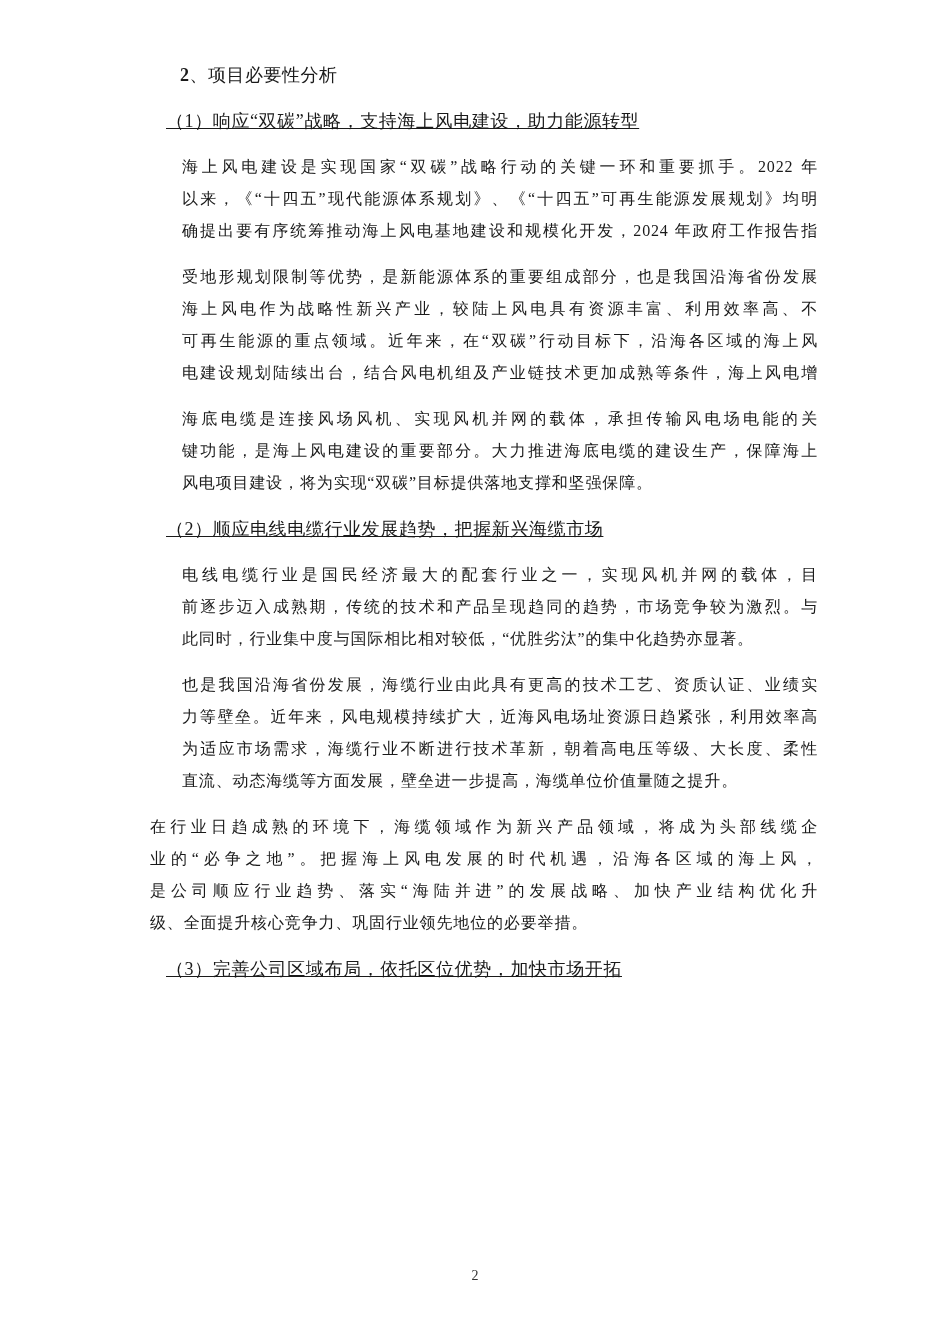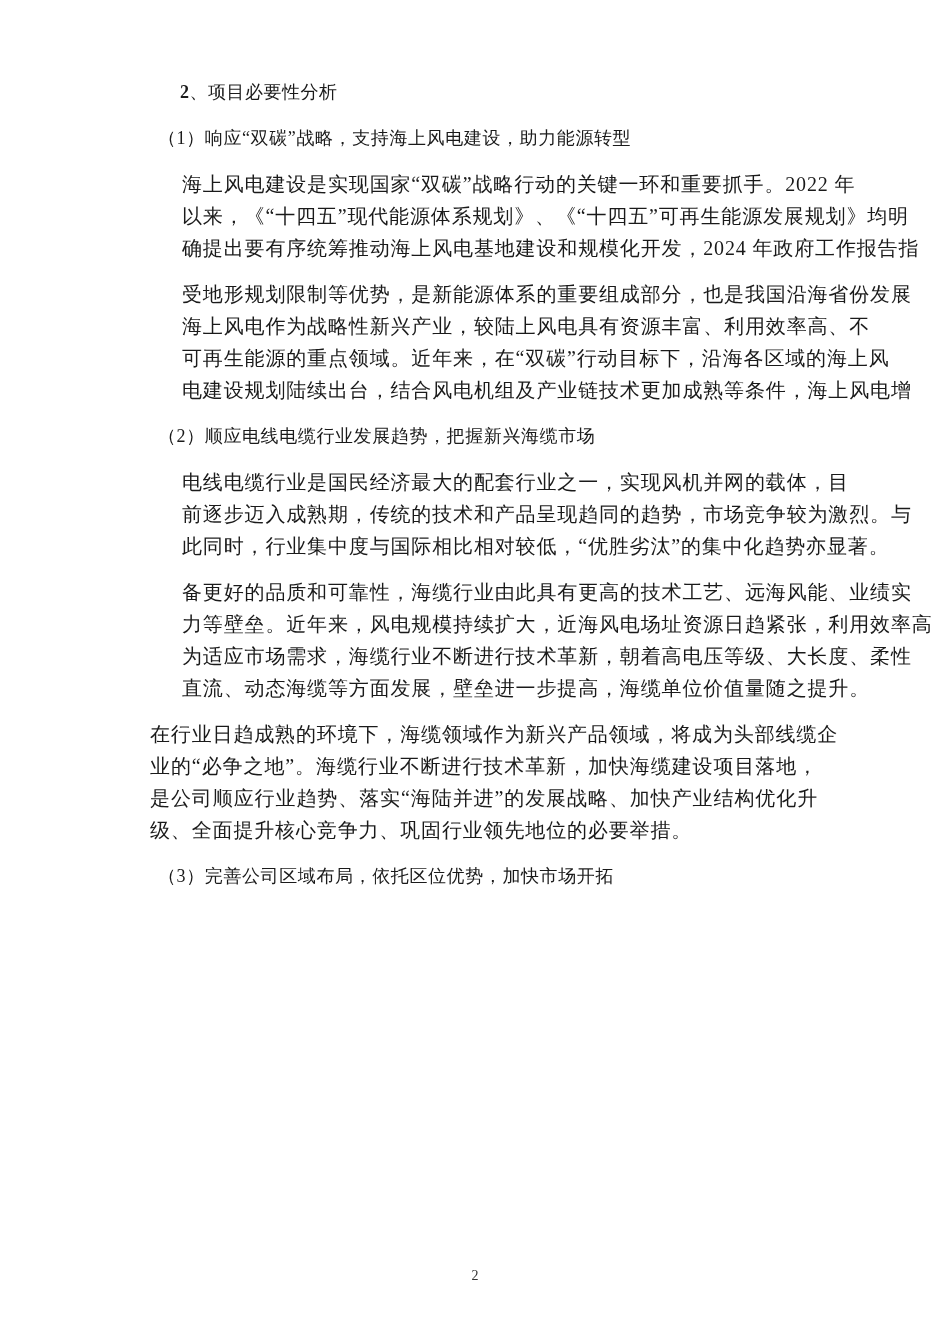--- a/index.html
+++ b/index.html
@@ -11,40 +11,41 @@
       width: 950px;
       height: 1344px;
       position: relative;
       overflow: hidden;
       font-family: "Liberation Serif", "DejaVu Serif", serif;
       color: #1a1a1a;
     }
     .page {
       position: absolute;
       left: 150px;
-      top: 76px;
+      top: 59px;
       width: 668px;
     }
     .heading {
       font-size: 18px;
       line-height: 32px;
       margin: 0 0 14px 30px;
       letter-spacing: 0.5px;
     }
     .heading .num {
       font-weight: bold;
     }
     .subheading {
       font-size: 18px;
       line-height: 32px;
-      margin: 0 0 14px 8px;
+      margin: 0 0 14px 16px;
       letter-spacing: 0.6px;
+      text-decoration: underline;
     }
     .para {
-      font-size: 20px;
+      font-size: 16px;
       line-height: 32px;
       margin: 0 0 14px 0;
       text-indent: 32px;
       text-align: justify;
       text-align-last: left;
       letter-spacing: 0.85px;
     }
     .para.noindent {
       text-indent: 0;
     }
@@ -83,39 +84,44 @@
     <span class="line justify">确提出要有序统筹推动海上风电基地建设和规模化开发，2024 年政府工作报告指</span>
   </div>
 
   <div class="para">
     <span class="line justify">受地形规划限制等优势，是新能源体系的重要组成部分，也是我国沿海省份发展</span>
     <span class="line justify">海上风电作为战略性新兴产业，较陆上风电具有资源丰富、利用效率高、不</span>
     <span class="line justify">可再生能源的重点领域。近年来，在“双碳”行动目标下，沿海各区域的海上风</span>
     <span class="line justify">电建设规划陆续出台，结合风电机组及产业链技术更加成熟等条件，海上风电增</span>
   </div>
 
+  <div class="para">
+    <span class="line justify">海底电缆是连接风场风机、实现风机并网的载体，承担传输风电场电能的关</span>
+    <span class="line justify">键功能，是海上风电建设的重要部分。大力推进海底电缆的建设生产，保障海上</span>
+    <span class="line">风电项目建设，将为实现“双碳”目标提供落地支撑和坚强保障。</span>
+  </div>
 
   <div class="subheading">（2）顺应电线电缆行业发展趋势，把握新兴海缆市场</div>
 
   <div class="para">
     <span class="line justify">电线电缆行业是国民经济最大的配套行业之一，实现风机并网的载体，目</span>
     <span class="line justify">前逐步迈入成熟期，传统的技术和产品呈现趋同的趋势，市场竞争较为激烈。与</span>
     <span class="line">此同时，行业集中度与国际相比相对较低，“优胜劣汰”的集中化趋势亦显著。</span>
   </div>
 
   <div class="para">
-    <span class="line justify">备更好的品质和可靠性，海缆行业由此具有更高的技术工艺、远海风能、业绩实</span>
+    <span class="line justify">也是我国沿海省份发展，海缆行业由此具有更高的技术工艺、资质认证、业绩实</span>
     <span class="line justify">力等壁垒。近年来，风电规模持续扩大，近海风电场址资源日趋紧张，利用效率高</span>
     <span class="line justify">为适应市场需求，海缆行业不断进行技术革新，朝着高电压等级、大长度、柔性</span>
     <span class="line">直流、动态海缆等方面发展，壁垒进一步提高，海缆单位价值量随之提升。</span>
   </div>
 
   <div class="para noindent">
     <span class="line justify">在行业日趋成熟的环境下，海缆领域作为新兴产品领域，将成为头部线缆企</span>
-    <span class="line justify">业的“必争之地”。海缆行业不断进行技术革新，加快海缆建设项目落地，</span>
+    <span class="line justify">业的“必争之地”。把握海上风电发展的时代机遇，沿海各区域的海上风，</span>
     <span class="line justify">是公司顺应行业趋势、落实“海陆并进”的发展战略、加快产业结构优化升</span>
     <span class="line">级、全面提升核心竞争力、巩固行业领先地位的必要举措。</span>
   </div>
 
   <div class="subheading">（3）完善公司区域布局，依托区位优势，加快市场开拓</div>
 
 </div>
 
 <div class="page-number">2</div>
 

